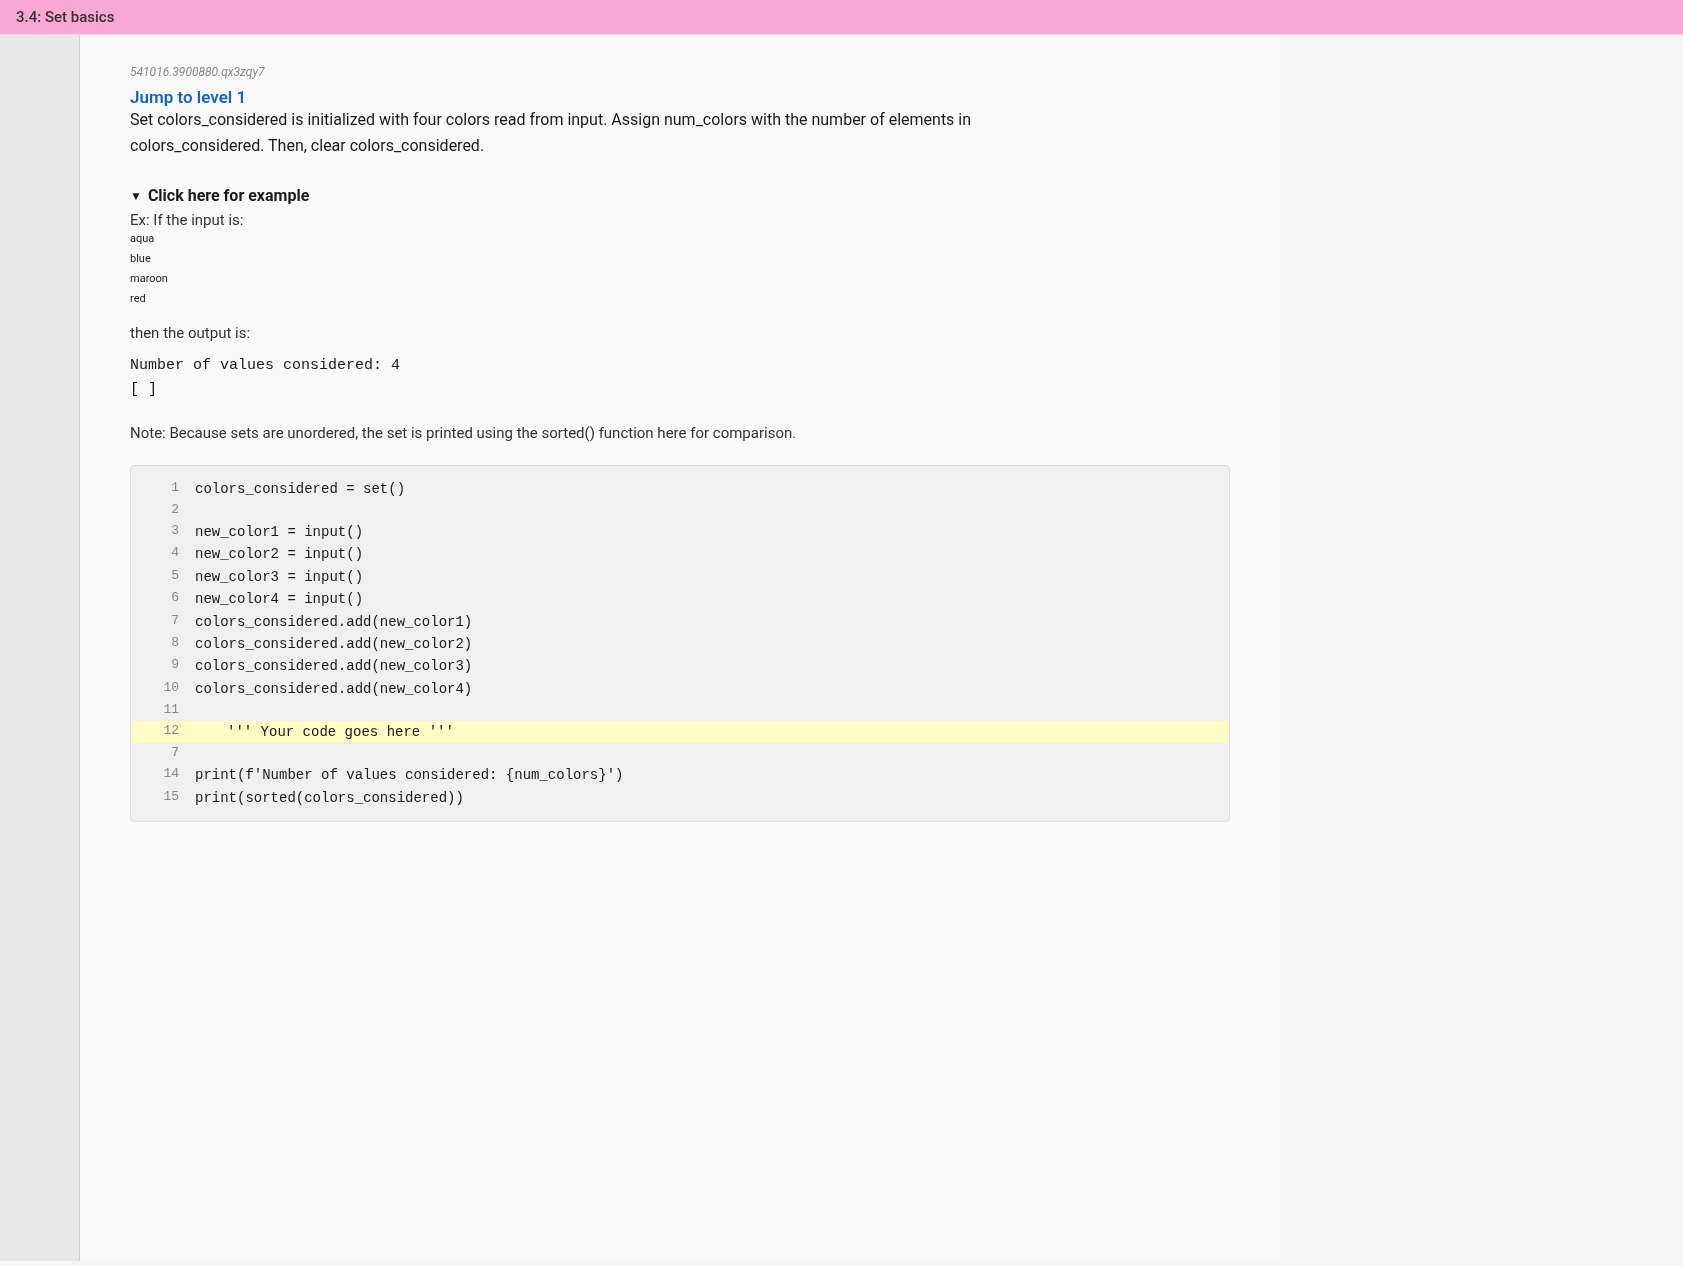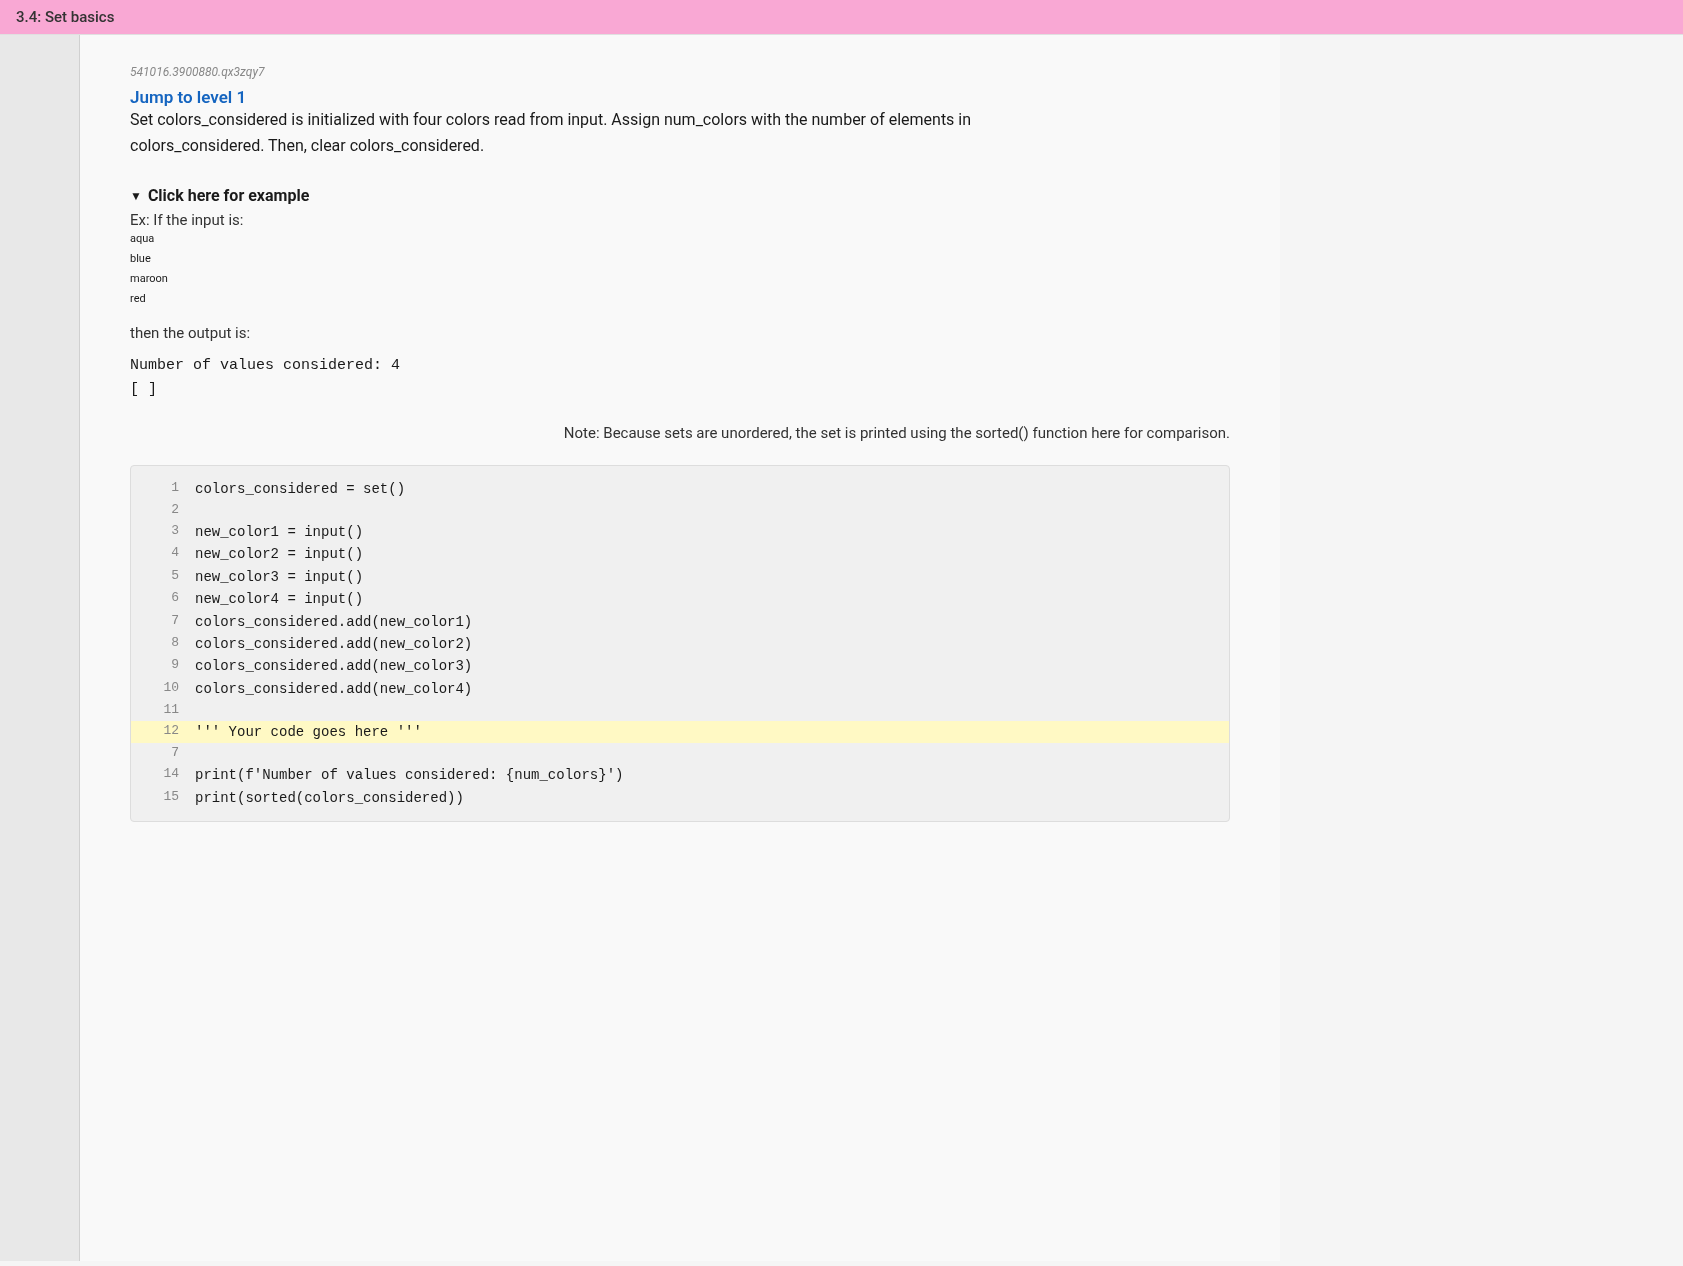--- a/index.html
+++ b/index.html
@@ -118,21 +118,20 @@
     .output-code p {
       margin: 0;
       line-height: 1.6;
     }
 
     .note-text {
       font-size: 15px;
       color: #333;
       margin-bottom: 20px;
       line-height: 1.5;
-      text-align: right;
     }
 
     .code-block {
       background-color: #f0f0f0;
       border: 1px solid #ddd;
       border-radius: 4px;
       padding: 12px 0;
       font-family: 'Courier New', Courier, monospace;
       font-size: 14px;
       overflow-x: auto;
@@ -140,20 +139,21 @@
 
     .code-line {
       display: flex;
       align-items: flex-start;
       line-height: 1.6;
       padding: 0 16px;
     }
 
     .code-line.highlighted {
       background-color: #fff9c4;
+      gap: 32px;
     }
 
     .line-num {
       color: #888;
       min-width: 32px;
       text-align: right;
       margin-right: 16px;
       user-select: none;
       font-size: 13px;
     }

